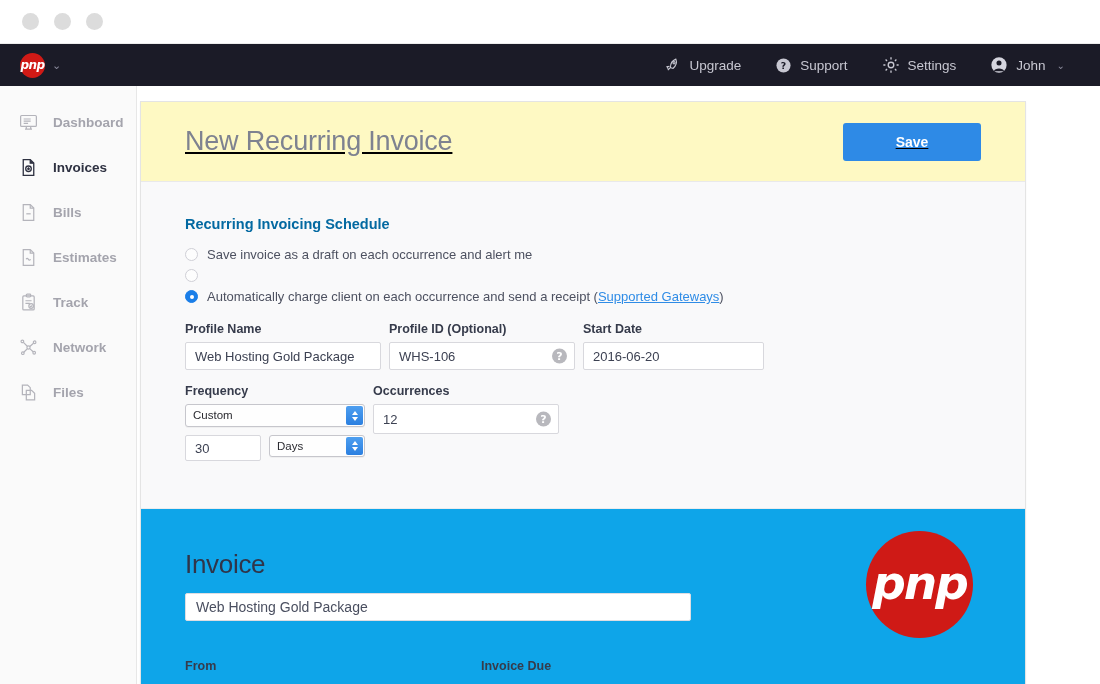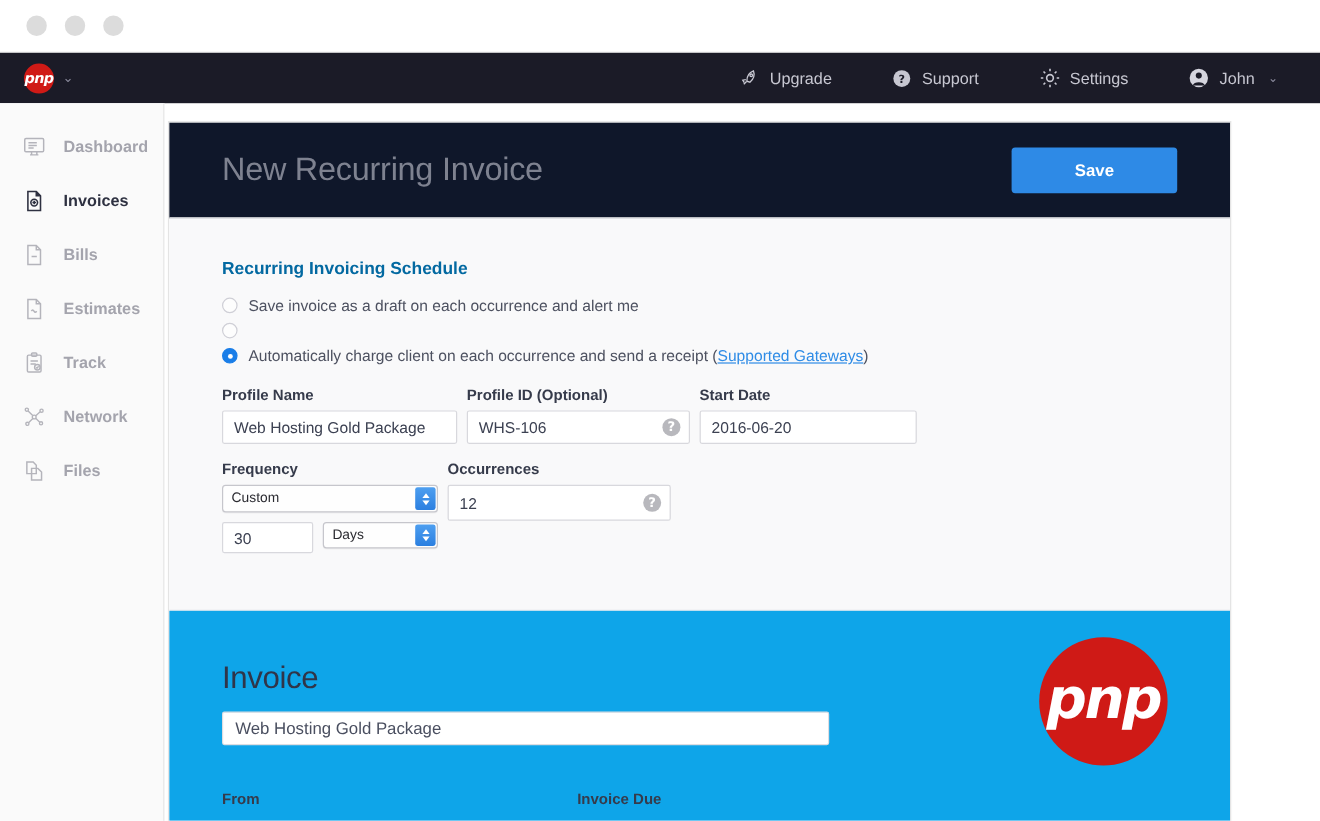--- a/index.html
+++ b/index.html
@@ -39,21 +39,21 @@
     background: #d01a16;
     display: flex; align-items: center; justify-content: center;
     color: #fff; font-weight: bold; font-size: 12px;
     font-family: "DejaVu Sans", sans-serif;
     letter-spacing: -0.5px; font-style: italic;
   }
   .brand-caret { color: #8b8b9c; font-size: 11px; line-height: 1; }
 
   .nav-right {
     position: absolute; right: 18px; top: 0; height: 42px;
-    display: flex; align-items: flex-start; gap: 16px;
+    display: flex; align-items: flex-start; gap: 0;
   }
   .nav-item {
     display: flex; align-items: center; gap: 8px;
     padding: 0 17px; height: 42px; cursor: pointer;
     color: #c7c7d1; font-size: 13.5px;
   }
   .nav-ico { display: flex; align-items: center; justify-content: center; }
   .nav-caret { color: #8b8b9c; font-size: 10px; margin-left: 3px; }
 
   
@@ -76,24 +76,25 @@
   .card {
     position: absolute; left: 140px; top: 101px;
     width: 886px; height: 583px;
     background: #ffffff;
     border: 1px solid #e4e4e4;
     border-bottom: none;
     box-shadow: 0 1px 2px rgba(0,0,0,0.04);
     overflow: hidden;
   }
   .card-header {
-    height: 80px; background: #0f172a;
+    height: 80px; background: #fef9c3;
     border-bottom: 1px solid #e9e9ea;
     display: flex; align-items: center; justify-content: space-between;
     padding: 0 44px 0 44px;
+    text-decoration: underline;
   }
   .page-title {
     font-size: 27px; color: #7e8290; font-weight: normal;
     letter-spacing: -0.2px;
   }
   .save-btn {
     background: #2e8ae6; color: #ffffff;
     border: none; border-radius: 3px;
     width: 138px; height: 38px;
     font-size: 14px; font-weight: bold;

